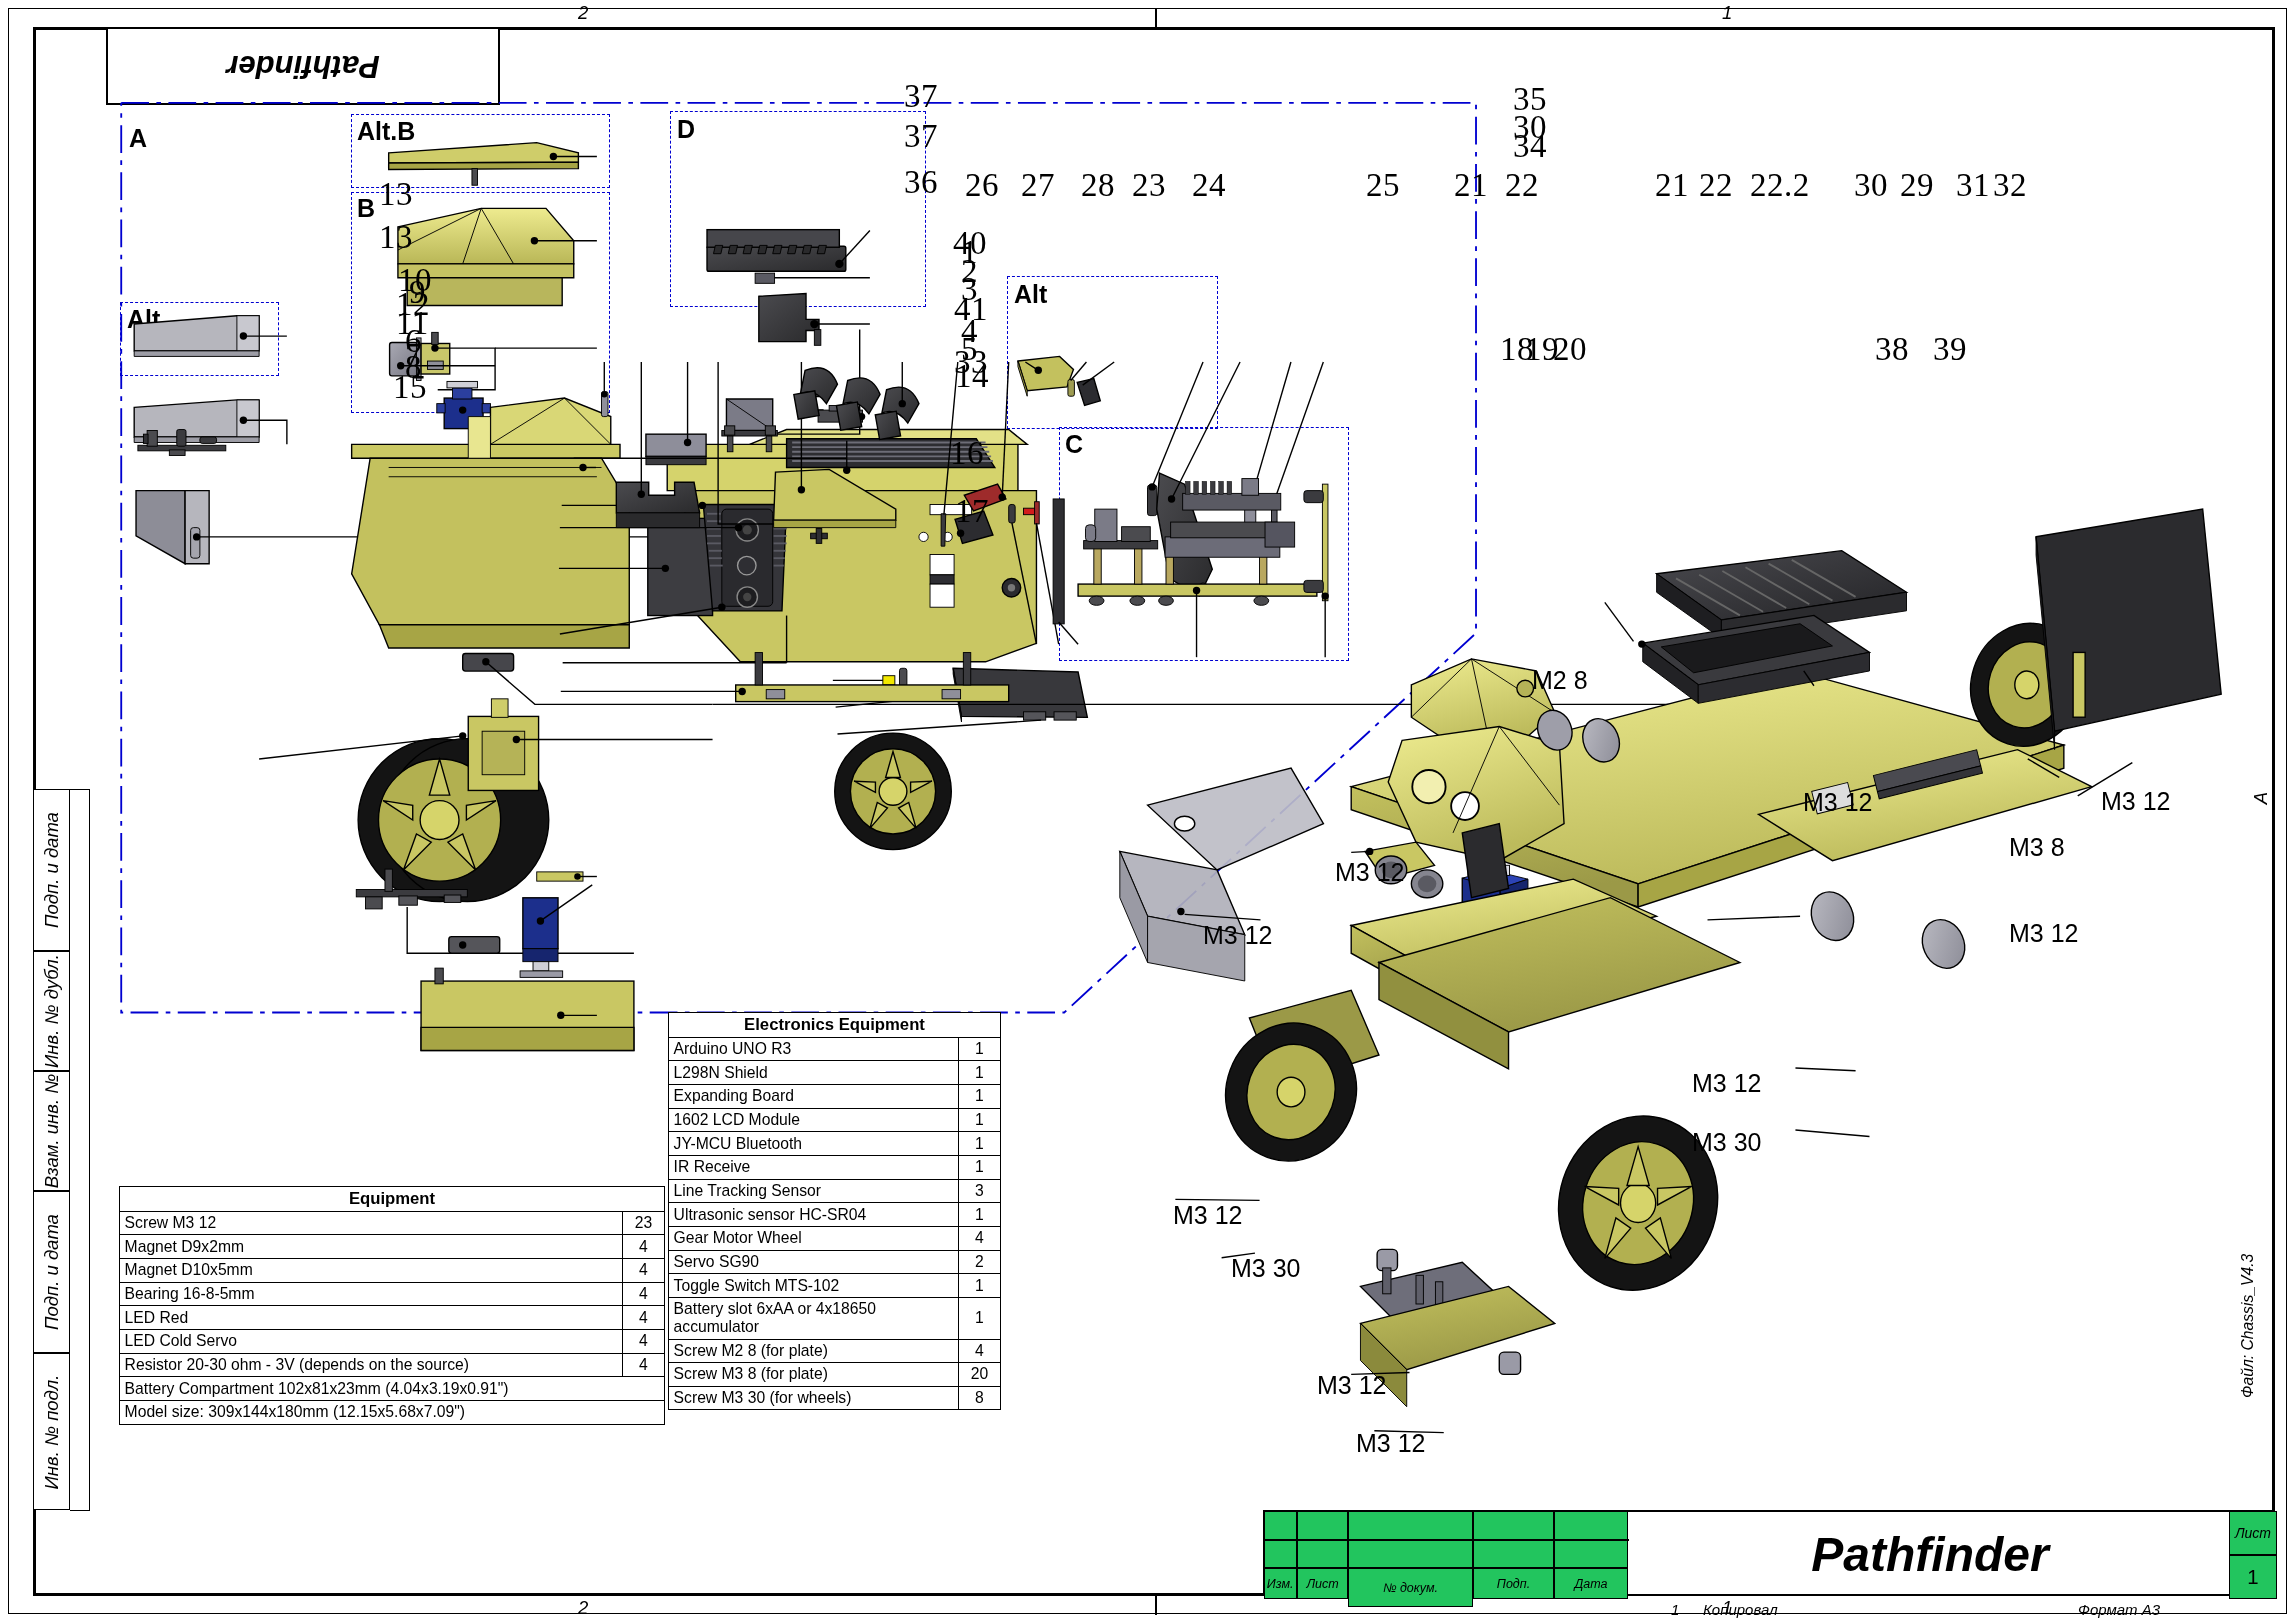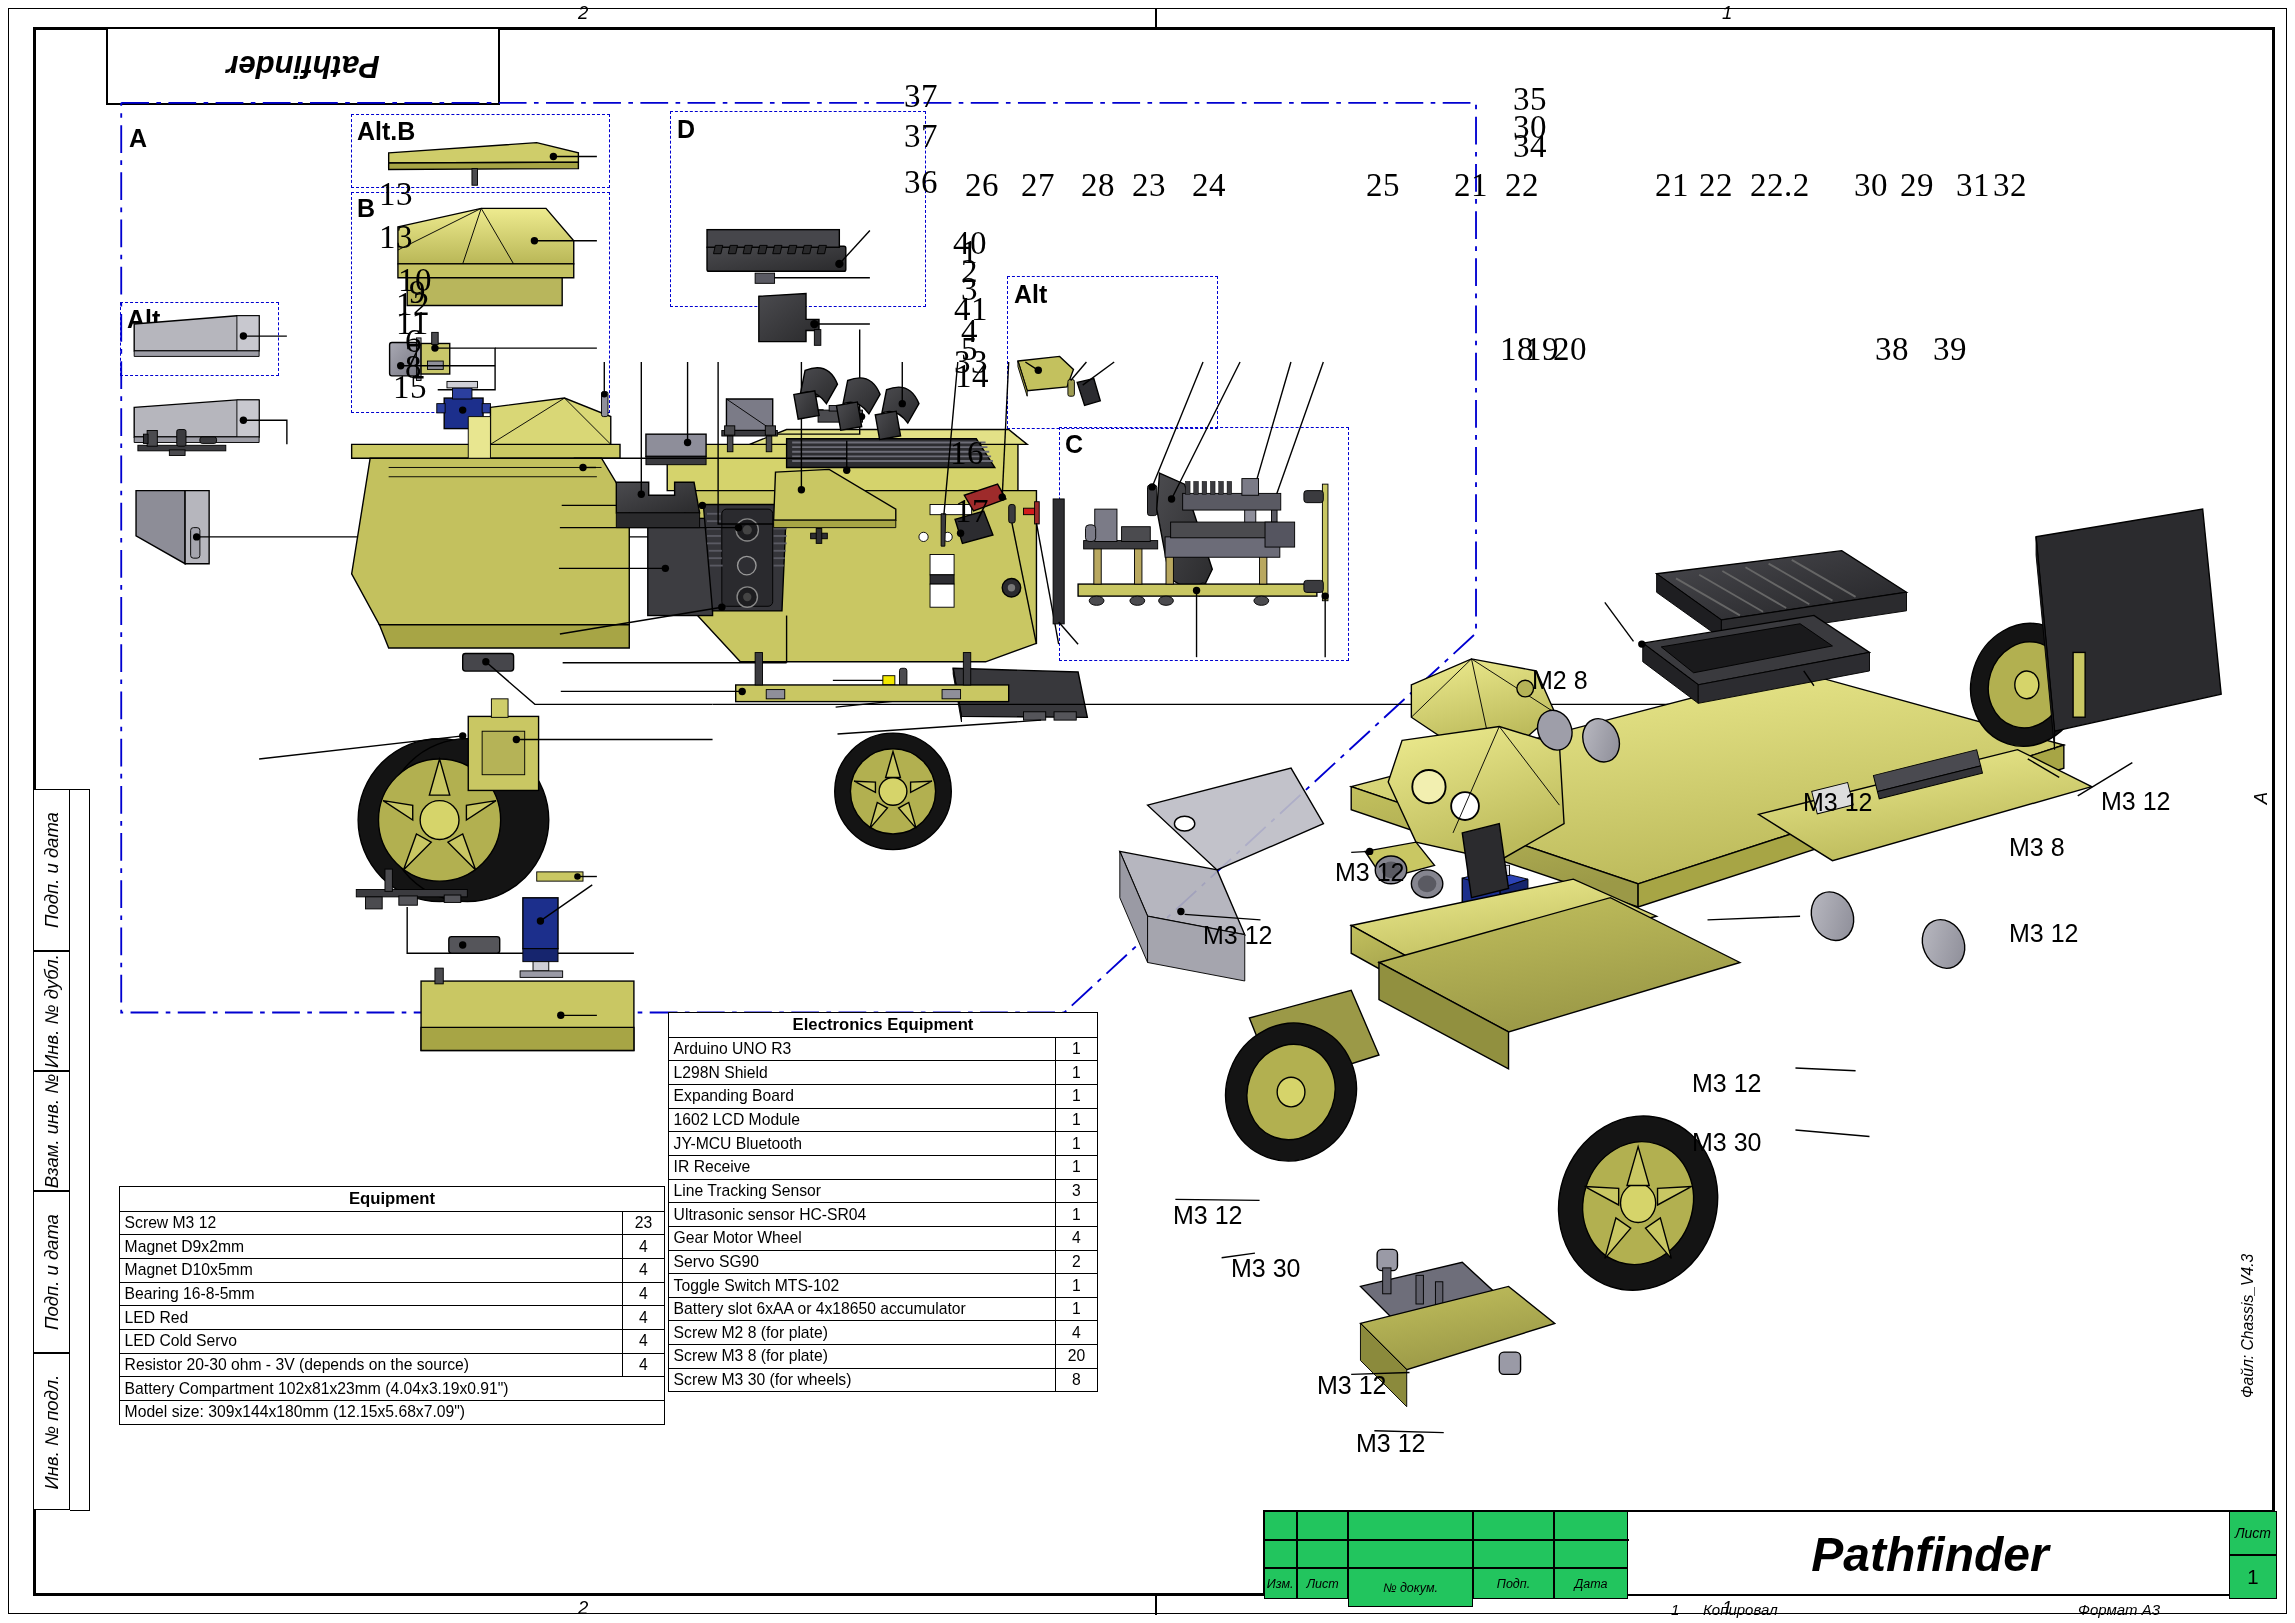--- a/index.html
+++ b/index.html
@@ -805,21 +805,21 @@
         </tr>
         <tr>
           <td class="n" colspan="2">Battery Compartment 102x81x23mm (4.04x3.19x0.91")</td>
         </tr>
         <tr>
           <td class="n" colspan="2">Model size: 309x144x180mm (12.15x5.68x7.09")</td>
         </tr>
       </tbody>
   </table>
 
-  <table class="bom" id="electronics-table" style="left:668px;top:1012px;width:430px;padding-left:24px;">
+  <table class="bom" id="electronics-table" style="left:668px;top:1012px;width:333px;padding-left:24px;">
     <thead>
         <tr>
           <th colspan="2">Electronics Equipment</th>
         </tr>
       </thead>
     <tbody>
         <tr>
           <td class="n">Arduino UNO R3</td>
           <td class="q">1</td>
         </tr>

